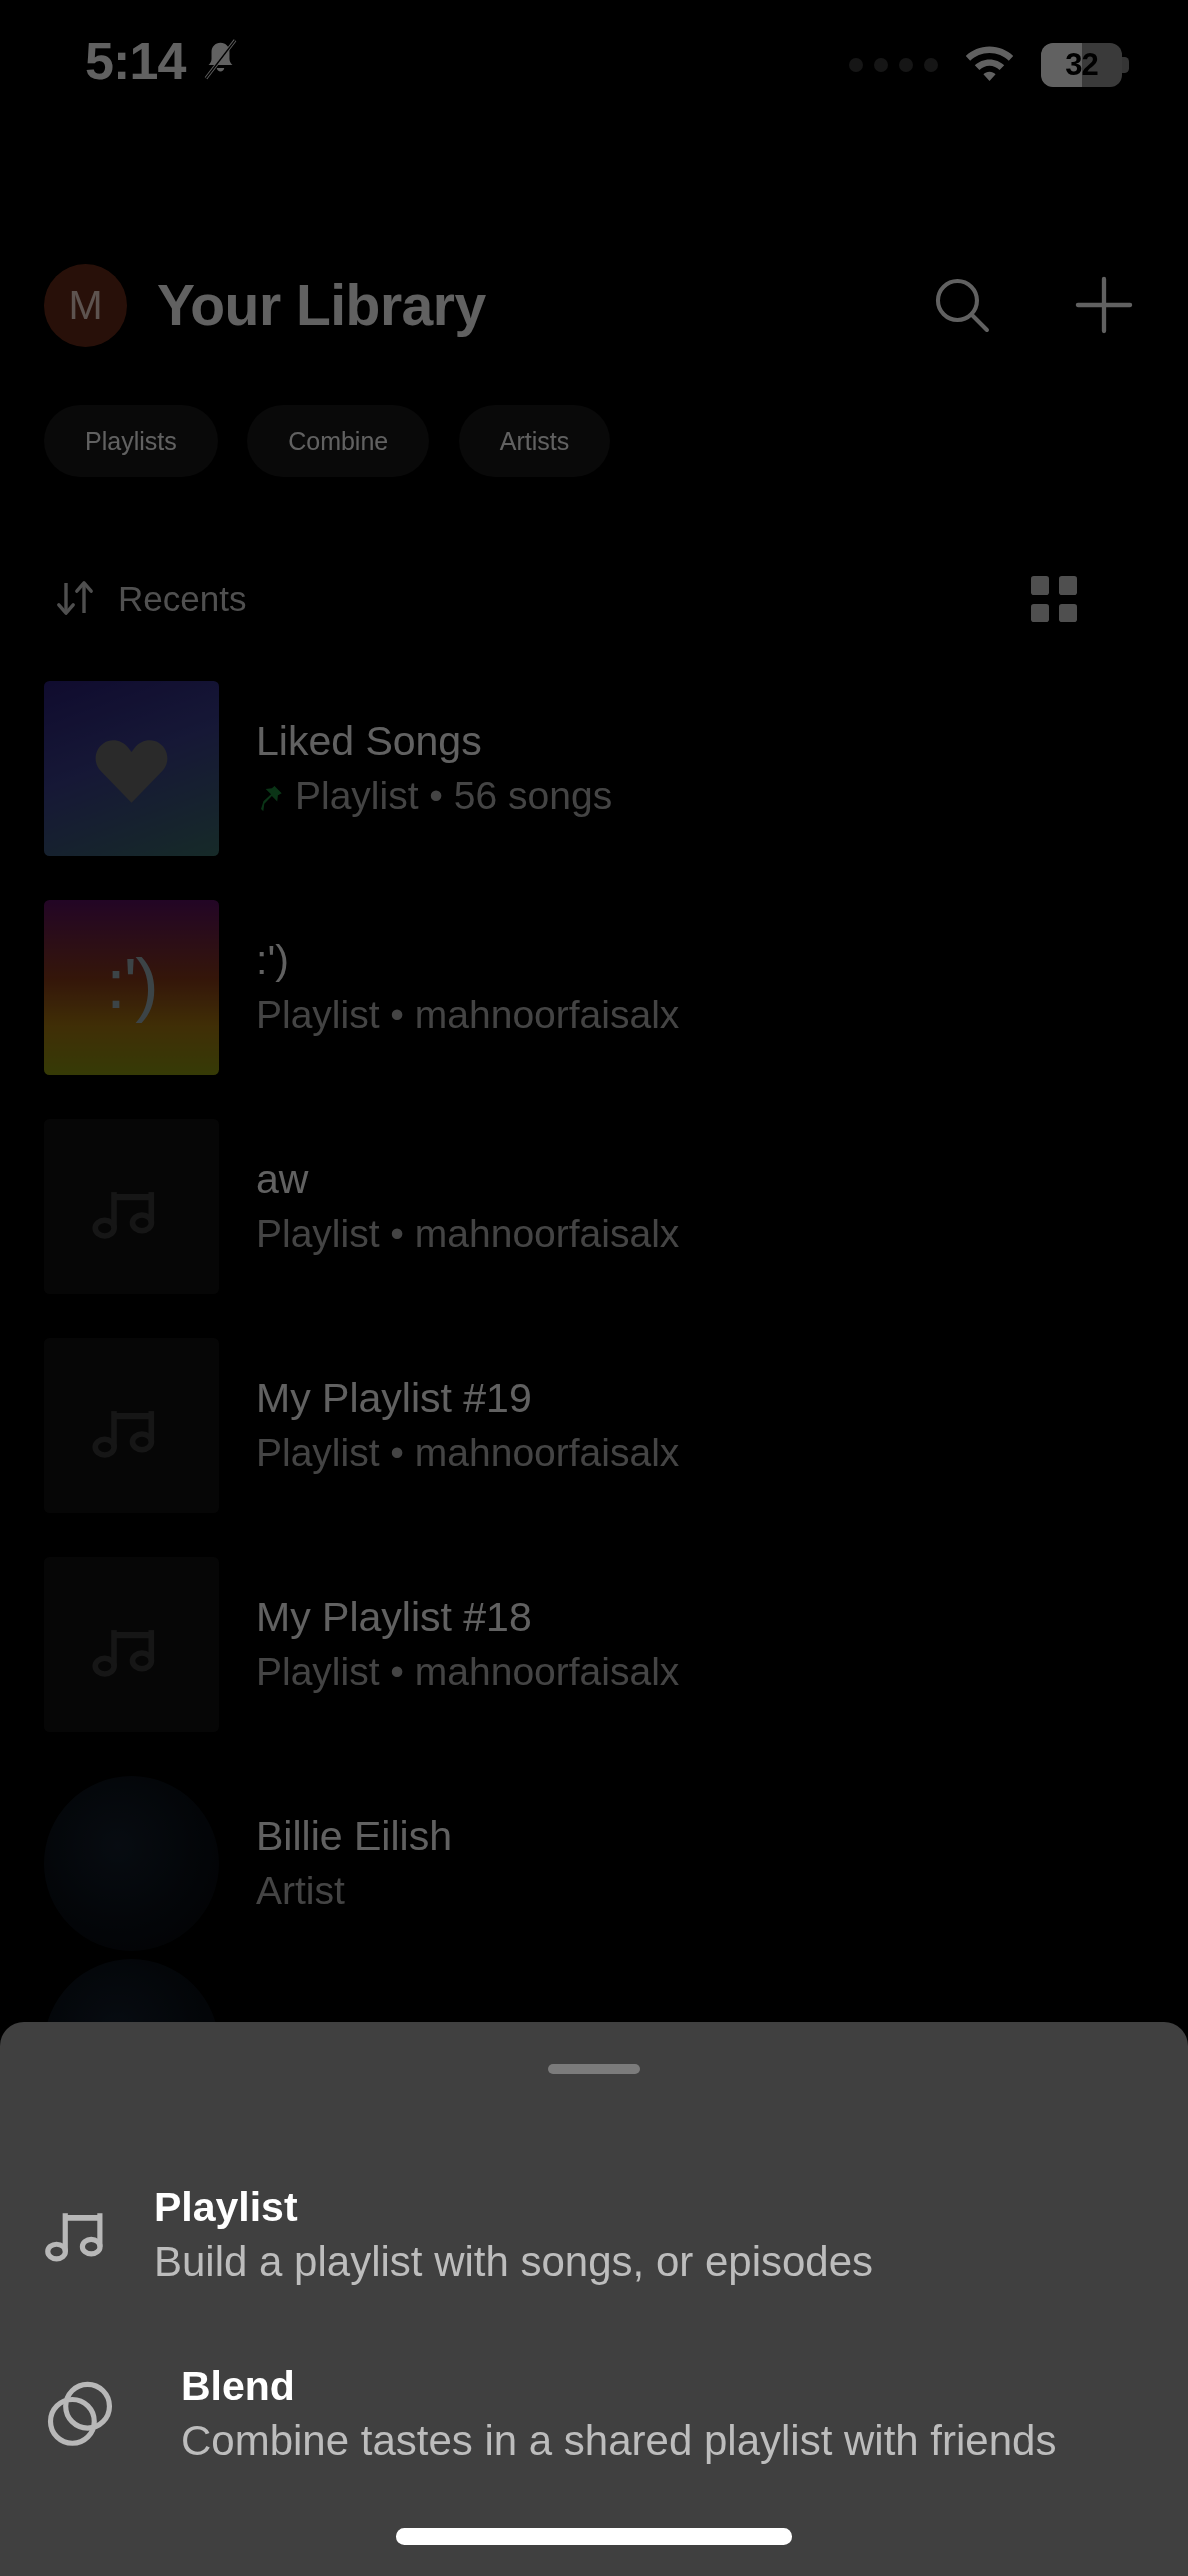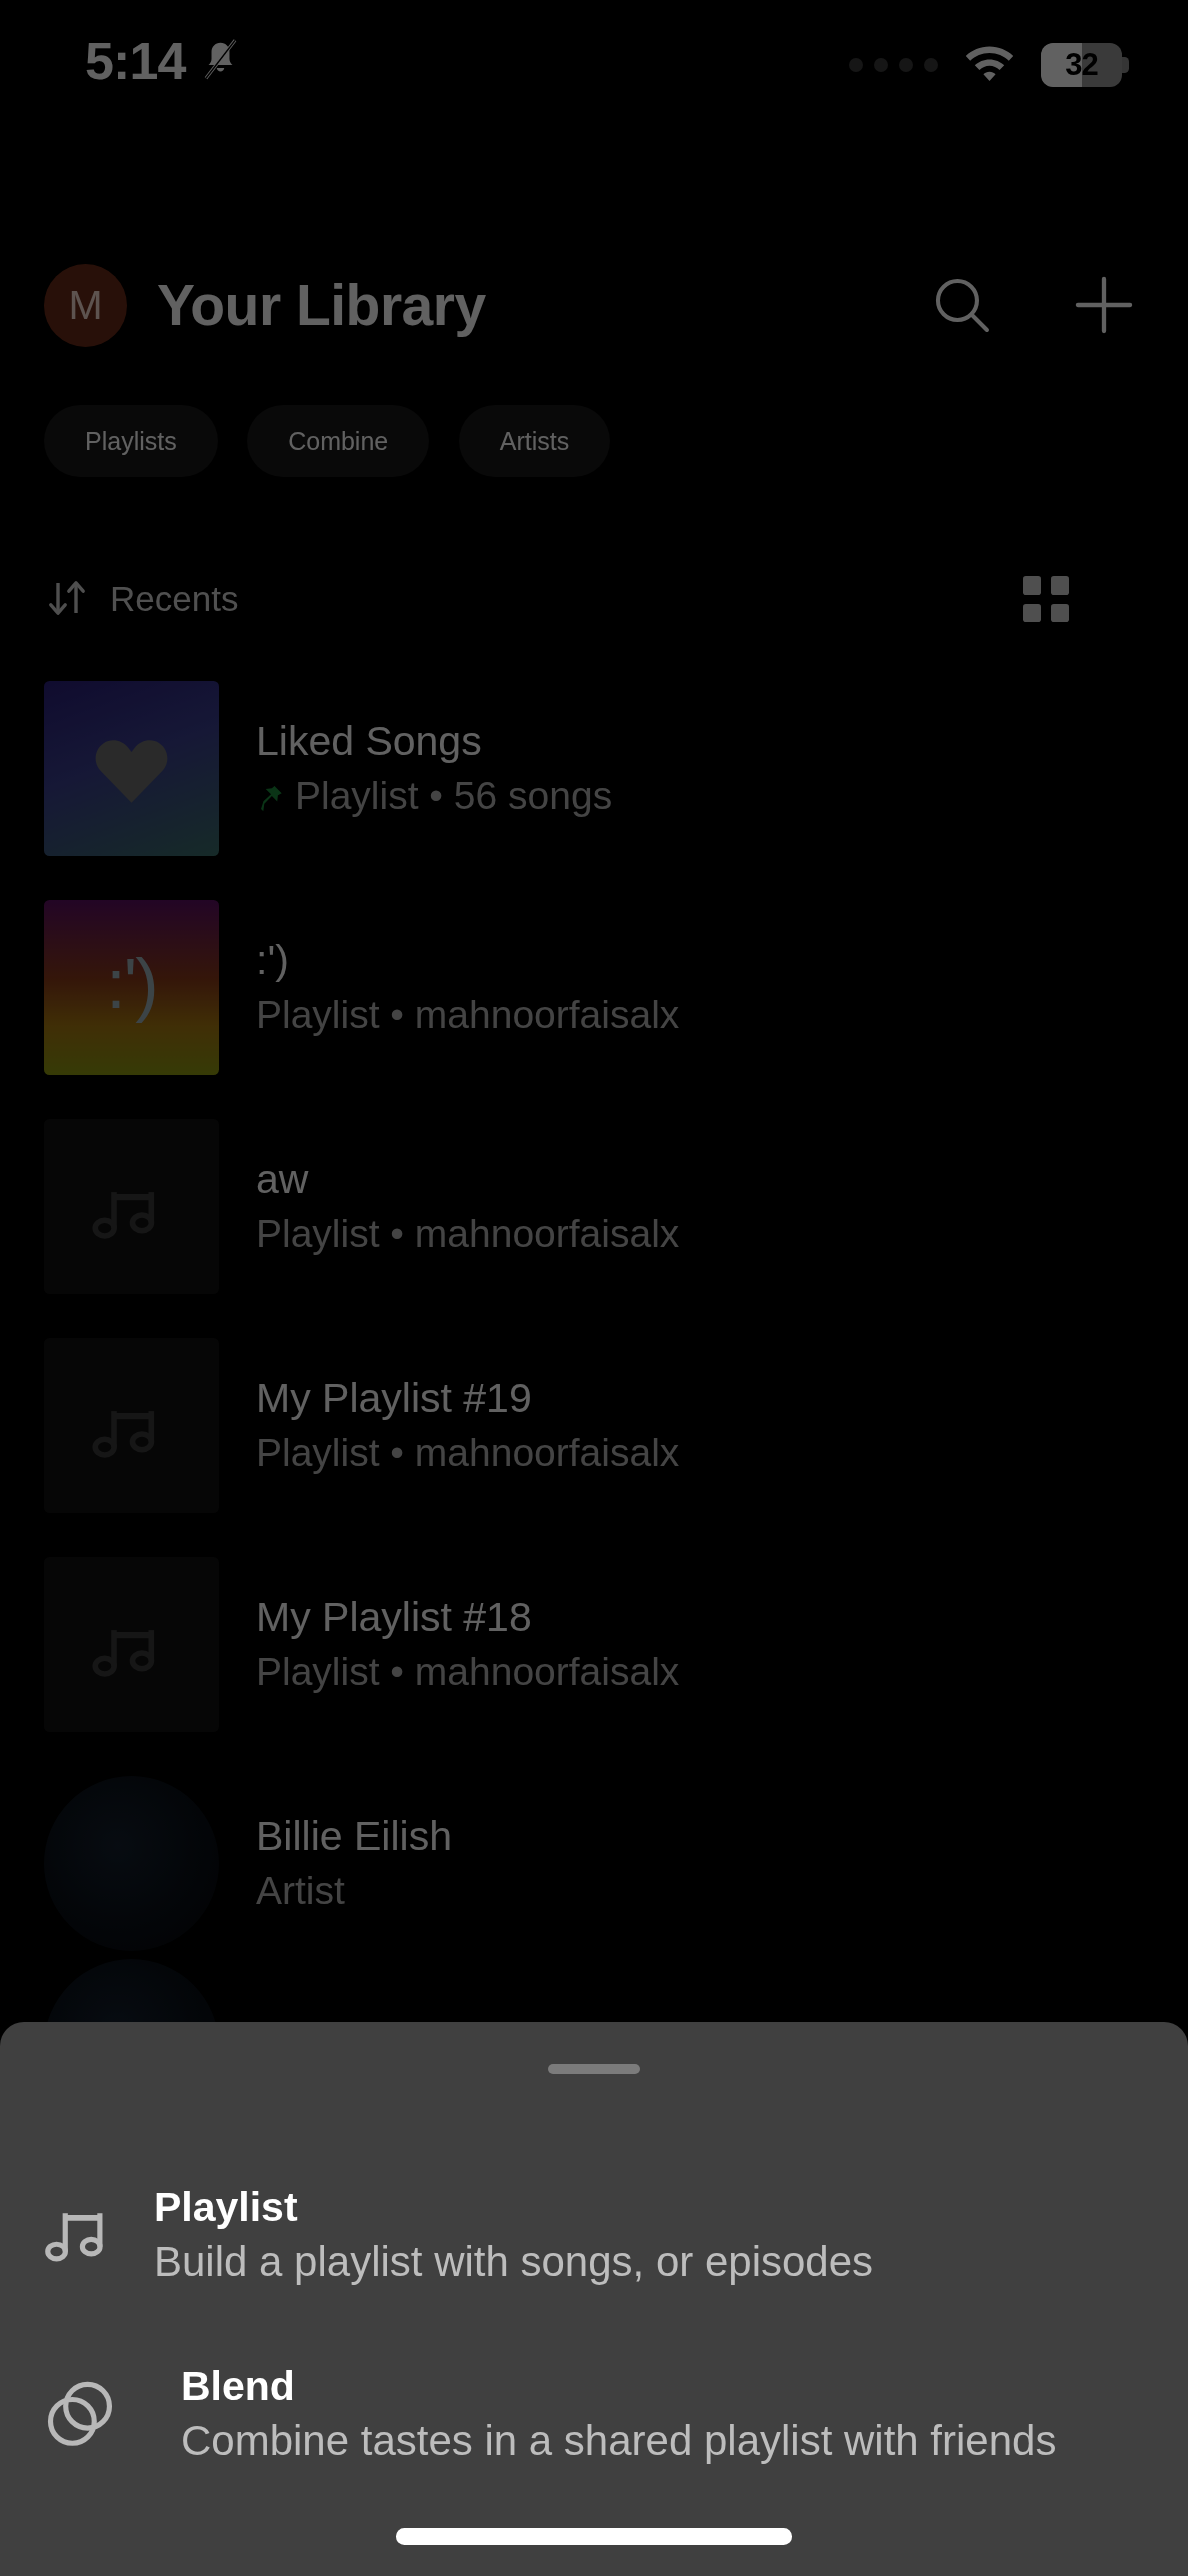--- a/index.html
+++ b/index.html
@@ -39,21 +39,21 @@
   .hdr-icons { position:absolute; right:50px; top:13px; display:flex; align-items:center; gap:74px; }
   .ic-btn { width:68px; height:68px; position:relative; }
 
   
   .chips { position:absolute; top:405px; left:44px; display:flex; gap:29.5px; }
   .chip { height:72px; padding:0 41px; border-radius:36px; background:#181818;
           display:flex; align-items:center; justify-content:center;
           color:#fff; font-size:25px; font-weight:400; }
 
   
-  .sortrow { position:absolute; top:567px; left:4px; width:1109px; height:64px; }
+  .sortrow { position:absolute; top:567px; left:12px; width:1109px; height:64px; }
   .sortleft { position:absolute; left:42px; top:0; display:flex; align-items:center; gap:20px; height:64px; }
   .sort-label { color:#d2d2d2; font-size:35px; }
   .gridicon { position:absolute; right:44px; top:9.2px; width:46px; height:46px; }
   .gridicon i { position:absolute; width:18.4px; height:18.4px; background:#cfcfcf; border-radius:2.8px; }
   .gridicon i:nth-child(1){left:0;top:0;} .gridicon i:nth-child(2){right:0;top:0;}
   .gridicon i:nth-child(3){left:0;bottom:0;} .gridicon i:nth-child(4){right:0;bottom:0;}
 
   
   .list { position:absolute; top:659px; left:0; width:1188px; }
   .row { position:relative; height:219px; display:flex; align-items:center; padding-left:44px; }

